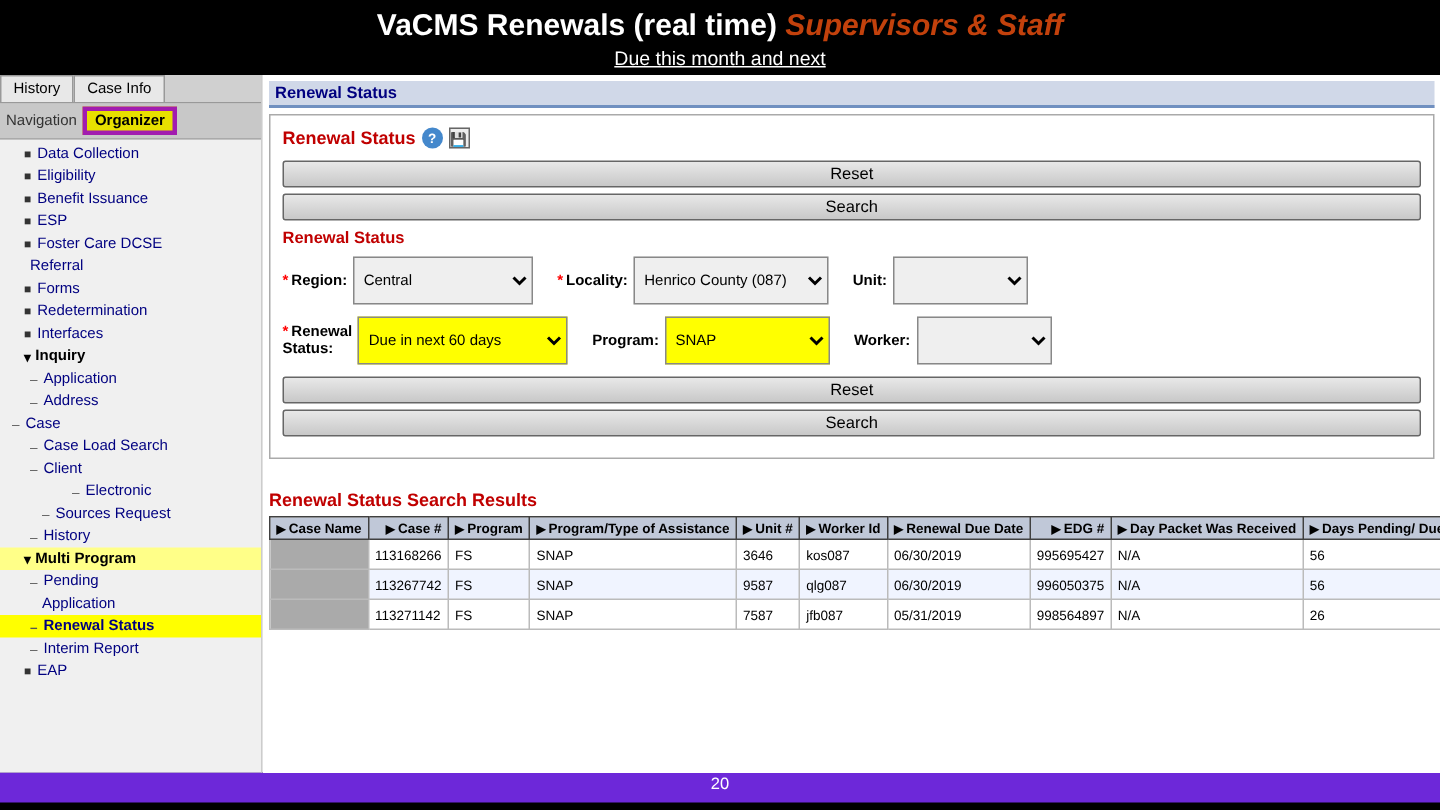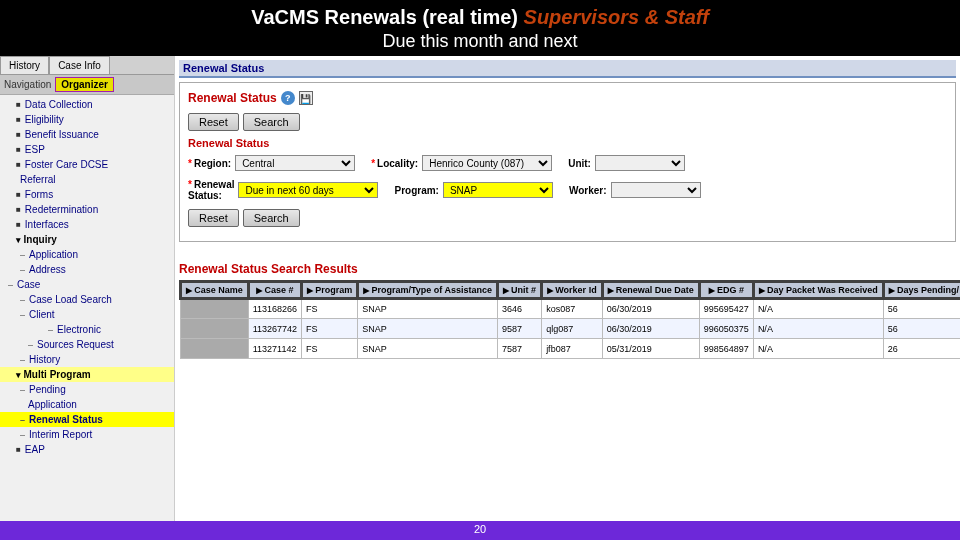--- a/index.html
+++ b/index.html
@@ -13,23 +13,24 @@
     .header-title {
       font-size: 20px;
       color: #fff;
       font-weight: bold;
     }
     .header-title .italic-part {
       font-style: italic;
       color: #c2410c;
     }
     .header-subtitle {
-      font-size: 18px;
+      font-size: 13px;
       color: #fff;
       margin-top: 2px;
+      text-decoration: underline;
     }
 
     .main-container {
       display: flex;
       width: 960px;
       height: 465px;
       background: #fff;
     }
 
     
@@ -66,21 +67,21 @@
     }
     .sidebar-nav-label {
       color: #333;
       margin-right: 4px;
     }
     .sidebar-nav-organizer {
       background: #e8e000;
       padding: 1px 5px;
       font-size: 10px;
       font-weight: bold;
-      border: 1px solid #a21caf;
+      border: 3px solid #a21caf;
     }
 
     .sidebar-items {
       padding: 2px 0;
     }
     .sidebar-item {
       padding: 2px 4px 2px 8px;
       cursor: pointer;
       color: #000080;
       font-size: 10px;
@@ -138,23 +139,24 @@
       font-weight: bold;
       color: #c00000;
       margin-bottom: 8px;
       display: flex;
       align-items: center;
       gap: 4px;
     }
 
     .button-row {
       display: flex;
-      justify-content: flex-start;
+      justify-content: space-between;
       gap: 4px;
       margin-bottom: 6px;
+      flex-direction: column;
     }
 
     .btn {
       padding: 2px 10px;
       font-size: 11px;
       border: 1px solid #666;
       background: linear-gradient(to bottom, #e8e8e8, #c8c8c8);
       cursor: pointer;
       border-radius: 2px;
     }
@@ -177,21 +179,21 @@
       white-space: nowrap;
     }
     .form-label .required {
       color: red;
       margin-right: 2px;
     }
     .form-select {
       font-size: 10px;
       border: 1px solid #888;
       padding: 1px 2px;
-      height: 16px;
+      height: 32px;
     }
     .form-select.wide { width: 120px; }
     .form-select.medium { width: 90px; }
     .form-select.highlighted-val {
       background: #ffff00;
       border: 1px solid #888;
     }
     .form-select.snap-val {
       background: #ffff00;
     }
@@ -207,23 +209,23 @@
       margin-bottom: 4px;
     }
 
     .results-table {
       width: 100%;
       border-collapse: collapse;
       font-size: 9px;
     }
     .results-table th {
       background: #c0c8d8;
-      border: 3px solid #404040;
+      border: 1px solid #404040;
       padding: 2px 4px;
-      text-align: center;
+      text-align: right;
       font-weight: bold;
       cursor: pointer;
       white-space: nowrap;
     }
     .results-table th .sort-arrow {
       margin-right: 2px;
       font-size: 8px;
     }
     .results-table td {
       border: 1px solid #bbb;

